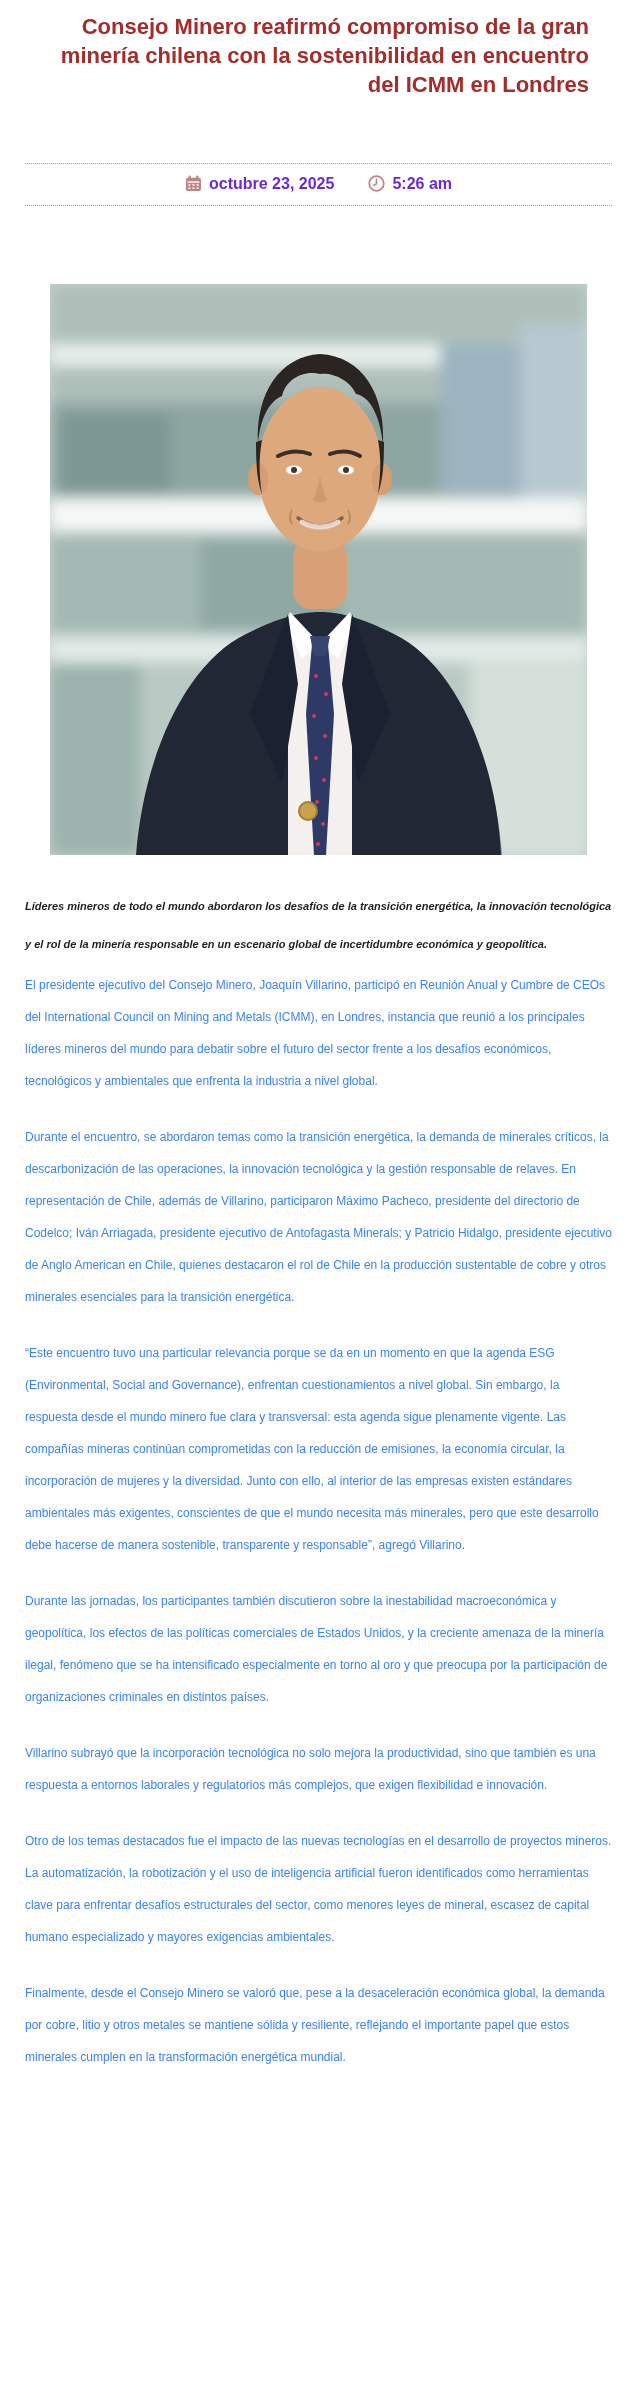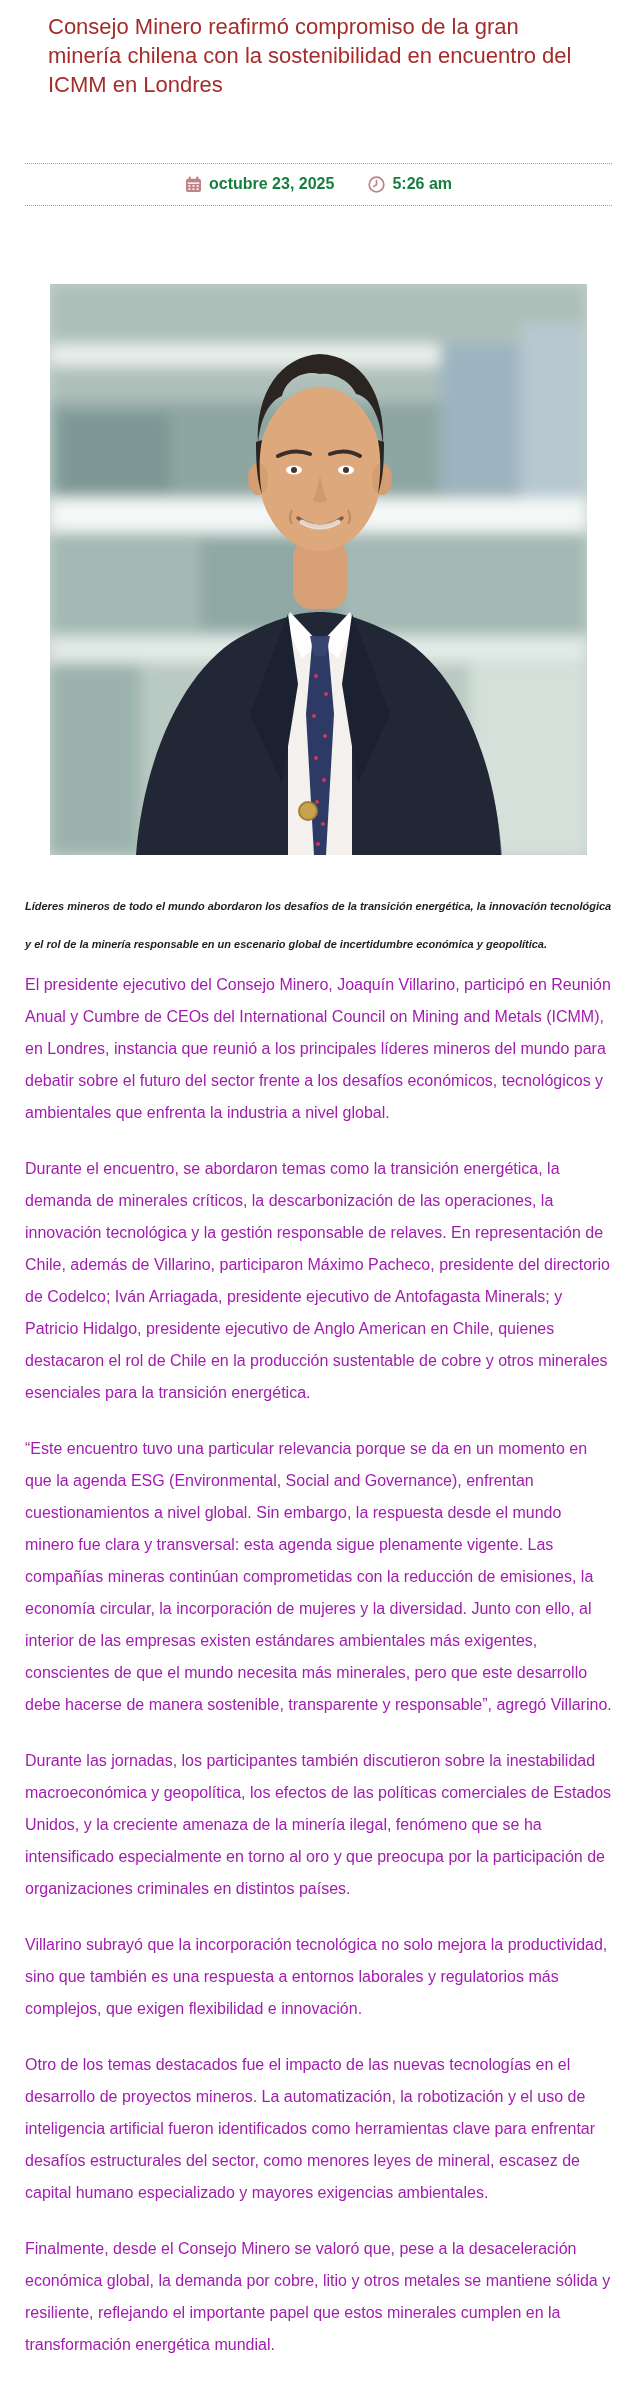--- a/index.html
+++ b/index.html
@@ -8,44 +8,44 @@
     width: 637px;
     min-height: 2399px;
     margin: 0 auto;
     font-family: "Liberation Sans", sans-serif;
     color: #333333;
   }
   .page { width: 637px; overflow: hidden; }
 
   h1.article-title {
     margin: 12px 48px 0 48px;
-    text-align: left;
+    text-align: right;
     font-size: 22px;
     line-height: 29px;
-    font-weight: normal;
+    font-weight: bold;
     color: #a42c2a;
   }
 
   .meta-wrap {
     margin: 64px 25px 0 25px;
     border-top: 1px dotted #9aa0a6;
     border-bottom: 1px dotted #9aa0a6;
     padding: 11px 0 12px 0;
     display: flex;
     justify-content: center;
     align-items: center;
     gap: 34px;
   }
   .meta-item {
     display: flex;
-    align-items: center;
+    align-items: flex-start;
     gap: 7px;
     font-size: 16px;
     font-weight: bold;
-    color: #15803d;
+    color: #6d28d9;
   }
   .meta-item svg { display: block; }
 
   figure.article-figure {
     margin: 78px auto 0 auto;
     width: 537px;
     height: 571px;
   }
   figure.article-figure svg { display: block; width: 537px; height: 571px; }
 
@@ -53,23 +53,23 @@
     margin: 32px 25px 6px 25px;
     font-size: 11px;
     line-height: 38px;
     font-weight: bold;
     font-style: italic;
     color: #1f1f1f;
   }
 
   .body-copy { margin: 0 25px; }
   .body-copy p {
-    font-size: 16px;
+    font-size: 12px;
     line-height: 32px;
-    color: #a21caf;
+    color: #3b82f6;
     margin: 0 0 24px 0;
   }
   .body-copy p:last-child { margin-bottom: 8px; }
 </style>
 </head>
 <body>
 
 <div class="page">
 
   <h1 class="article-title">Consejo Minero reafirmó compromiso de la gran minería chilena con la sostenibilidad en encuentro del ICMM en Londres</h1>

